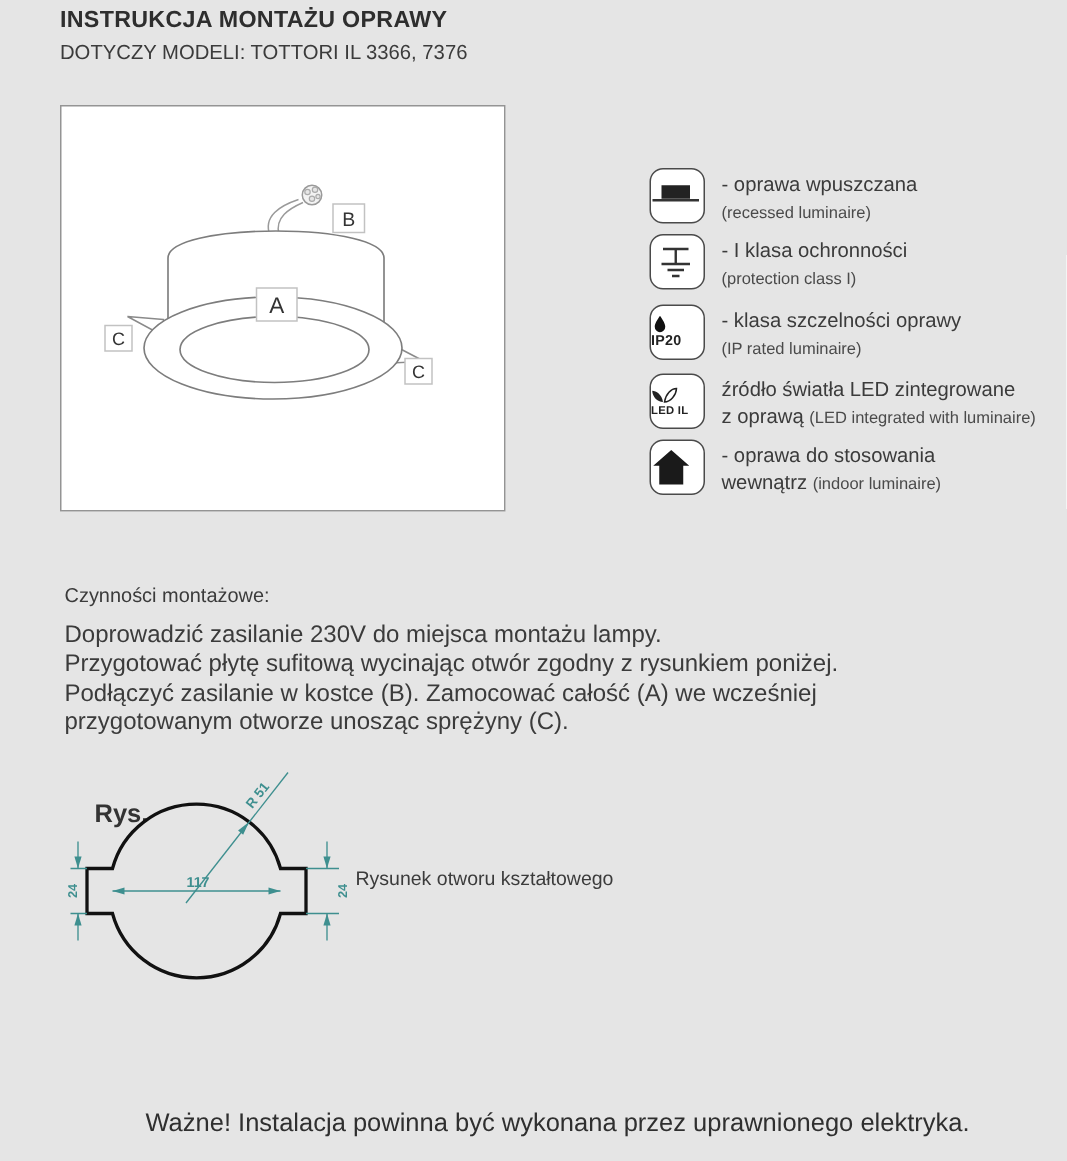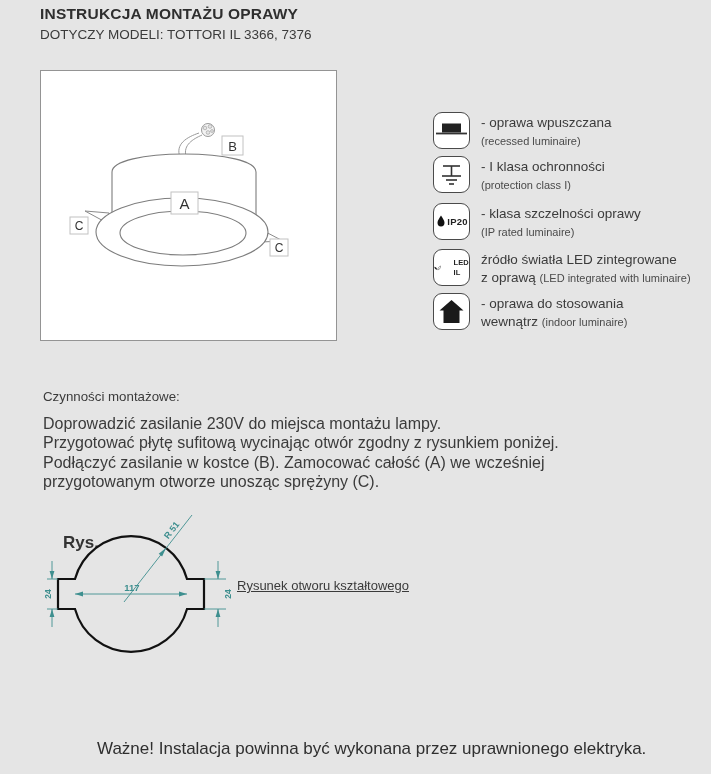--- a/index.html
+++ b/index.html
@@ -12,36 +12,36 @@
   .title { font-size: 15.5px; font-weight: bold; color: #2e2e2e; letter-spacing: .2px; }
   .subtitle { font-size: 13.5px; color: #3b3b3b; margin-top: 4px; }
 
   
   .diagram-box { position: absolute; left: 40px; top: 70px; width: 297px; height: 271px;
                  border: 1px solid #949494; background: #fff; }
 
   
   .symbol-row { position: absolute; left: 433px; display: flex; align-items: flex-start; }
   .sym-icon { width: 37px; height: 37px; border: 1.7px solid #4a4a4a; border-radius: 9px;
-              display: flex; flex-direction: row; align-items: center; justify-content: center;
+              display: flex; flex-direction: column; justify-content: center;
               flex: 0 0 auto; background: #fff; }
   .sym-badge { font-size: 9.5px; font-weight: bold; color: #222; line-height: 10px; letter-spacing: .2px; }
-  .sym-badge.tiny { font-size: 7.5px; padding-left: 12px; }
+  .sym-badge.tiny { font-size: 7.5px; }
   .sym-text { margin-left: 11px; margin-top: 2px; }
   .sym-line1 { font-size: 13.5px; color: #3b3b3b; line-height: 18px; white-space: nowrap; }
   .sym-line2 { font-size: 13.5px; color: #3b3b3b; line-height: 17px; white-space: nowrap; }
   .sym-note { font-size: 11px; color: #4a4a4a; }
 
   
   .instructions-heading { position: absolute; left: 43px; top: 389px; font-size: 13.3px; }
   .instructions-body { position: absolute; left: 43px; top: 414px; font-size: 16px; line-height: 19.4px; }
 
   
   .drawing { position: absolute; left: 40px; top: 505px; width: 205px; height: 165px; font-weight: bold; }
-  .drawing-caption { position: absolute; left: 237px; top: 576px; font-size: 13px; line-height: 19px; text-decoration: underline; }
+  .drawing-caption { position: absolute; left: 237px; top: 576px; font-size: 13px; line-height: 19px; }
 
   
   .warning { position: absolute; left: 97px; top: 739px; font-size: 17px; color: #2f2f2f; }
 
   svg text { font-family: "Liberation Sans", sans-serif; }
 </style>
 </head>
 <body>
 
 <div class="page">

